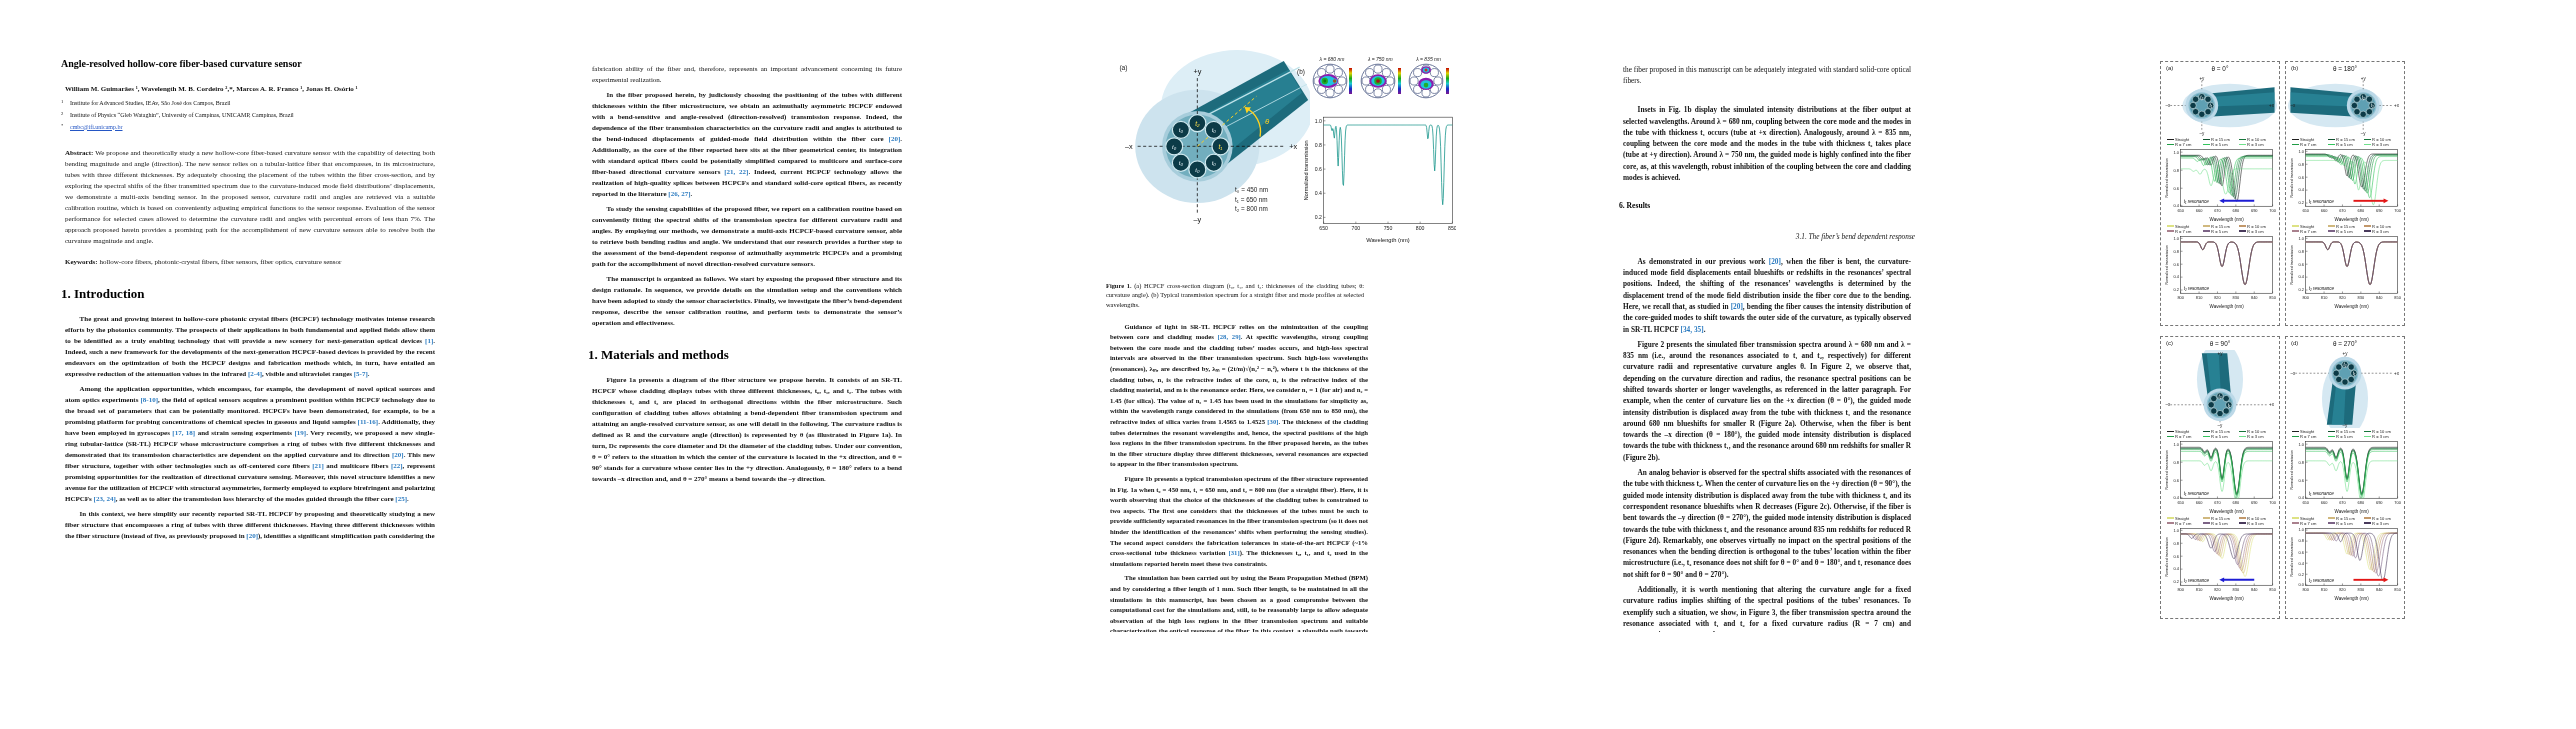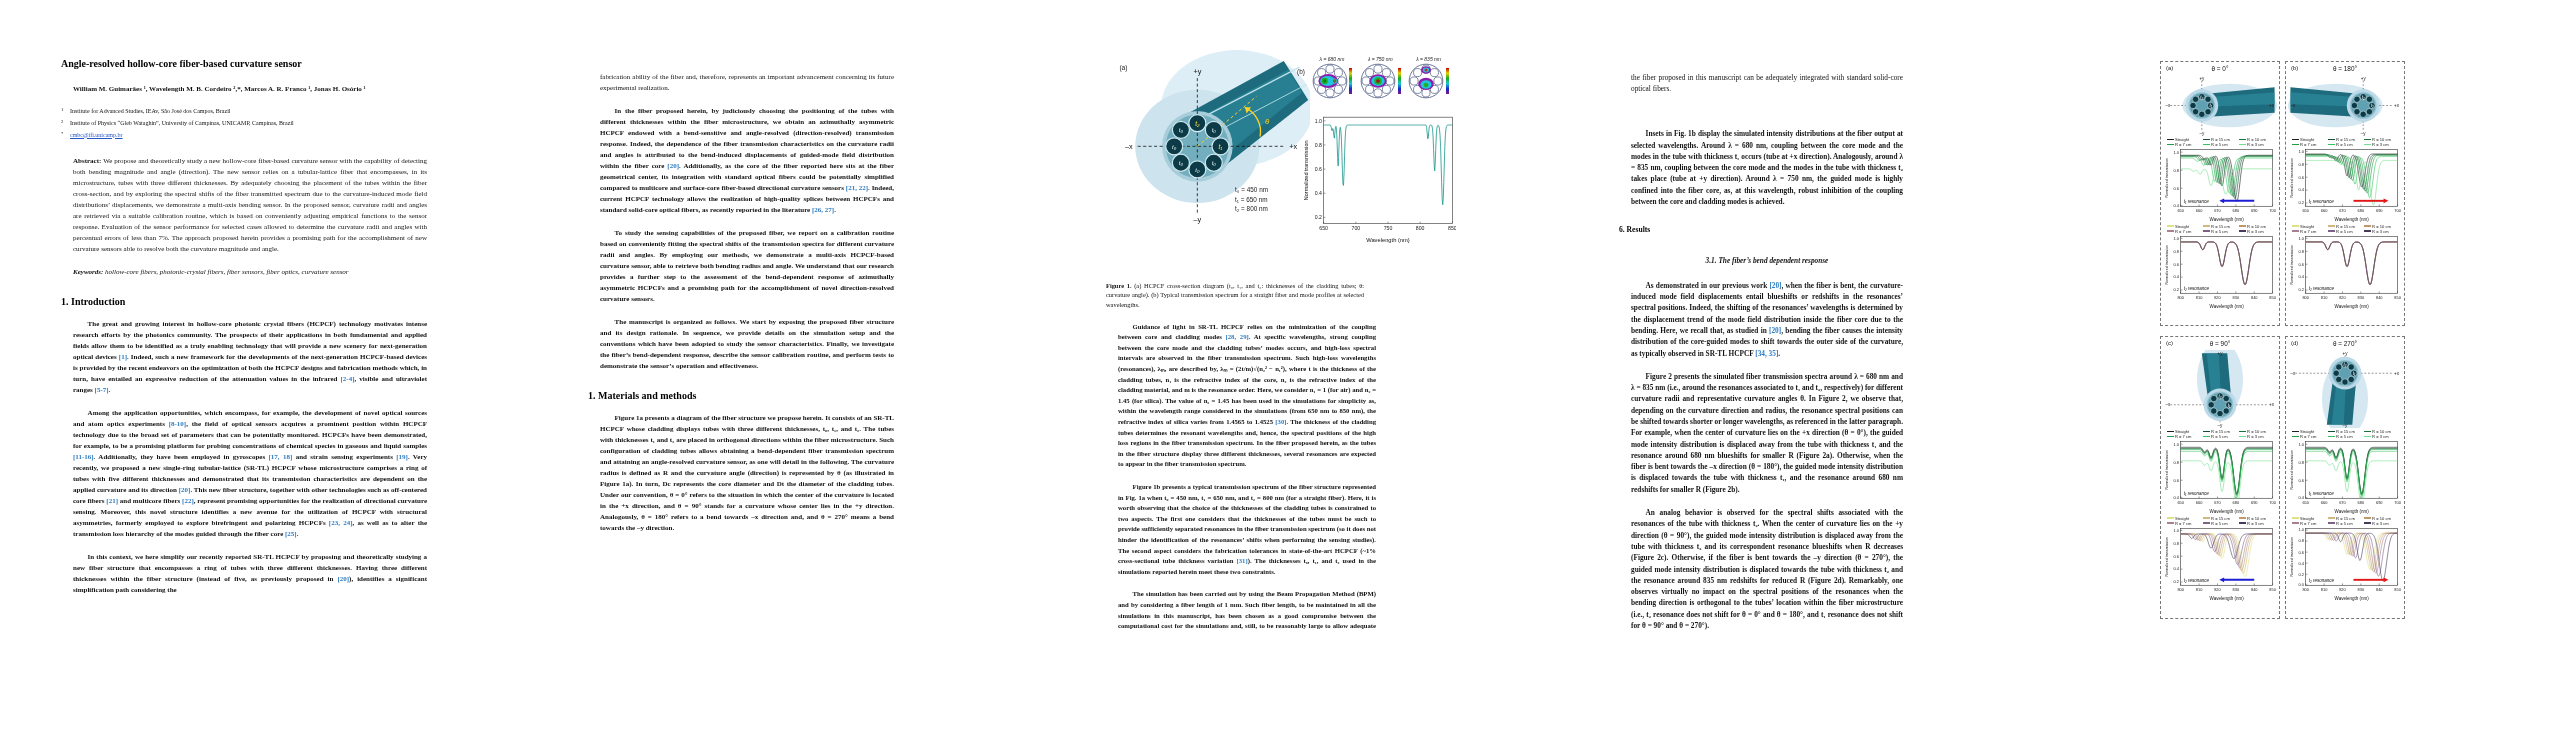--- a/index.html
+++ b/index.html
@@ -1,30 +1,30 @@
 <!DOCTYPE html>
 <html style="font-size:9.7px"><head>
 <meta charset="utf-8">
 <style>
   html,body{margin:0;padding:0;background:#fff;}
   .canvas{position:relative;width:2576px;height:632px;background:#ffffff;overflow:hidden;}
   .page{position:absolute;font-family:"Liberation Serif",serif;color:#121212;text-align:justify;}
-  .page p{margin:12px;}
+  .page p{margin:4px;}
   .body{font-size:7px;line-height:11px;}
   .ind{text-indent:14.6px;font-weight:bold;}
   .cite{color:#2d7cc1;}
   h1{font-family:"Liberation Serif",serif;font-size:10px;margin:0 0 16px 0;text-align:left;color:#000;}
   .authors{font-size:7px;font-weight:bold;text-align:left;margin:0 0 13.4px 0;}
   .affil{list-style:none;margin:0 0 16px 0;padding:0;font-size:6px;line-height:9.4px;text-align:left;}
   .affil .mk{display:inline-block;width:9px;font-size:4.6px;vertical-align:2.4px;}
   .email{color:#2456c4;text-decoration:underline;cursor:pointer;}
   .abstract{margin-bottom:9.7px !important;}
-  .kw{margin-bottom:0 !important;font-style:italic;}
-  h2{font-size:10px;margin:18px 0 12px 0;text-align:left;color:#000;}
-  .subh{font-size:7.3px;font-weight:bold;font-style:italic;margin:20.7px 0 13.4px 0 !important;text-align:center;}
+  .kw{margin-bottom:0 !important;}
+  h2{font-size:13px;margin:18px 0 12px 0;text-align:left;color:#000;}
+  .subh{font-size:7.3px;font-weight:normal;font-style:italic;margin:20.7px 0 13.4px 0 !important;text-align:right;}
   .p2 .body, .p1 .body{font-size:7px;line-height:11px;}
   .p3 .body{width:258px;font-size:6.7px;line-height:10.6px;}
   .p4 .body{font-size:7.3px;line-height:11.3px;}
   .p4 h2{font-size:7.6px;margin:18px 0 0 0;}
   .gap{height:9.7px;}
   
   .f1wrap{position:relative;width:352px;height:244px;font-family:"Liberation Sans",sans-serif;text-align:left;}
   .f1a{position:absolute;left:0;top:11px;}
   .blabel{position:absolute;left:191px;top:35px;font-size:6.4px;color:#222;}
   .modes{position:absolute;left:204px;top:23px;display:flex;gap:4.3px;}

